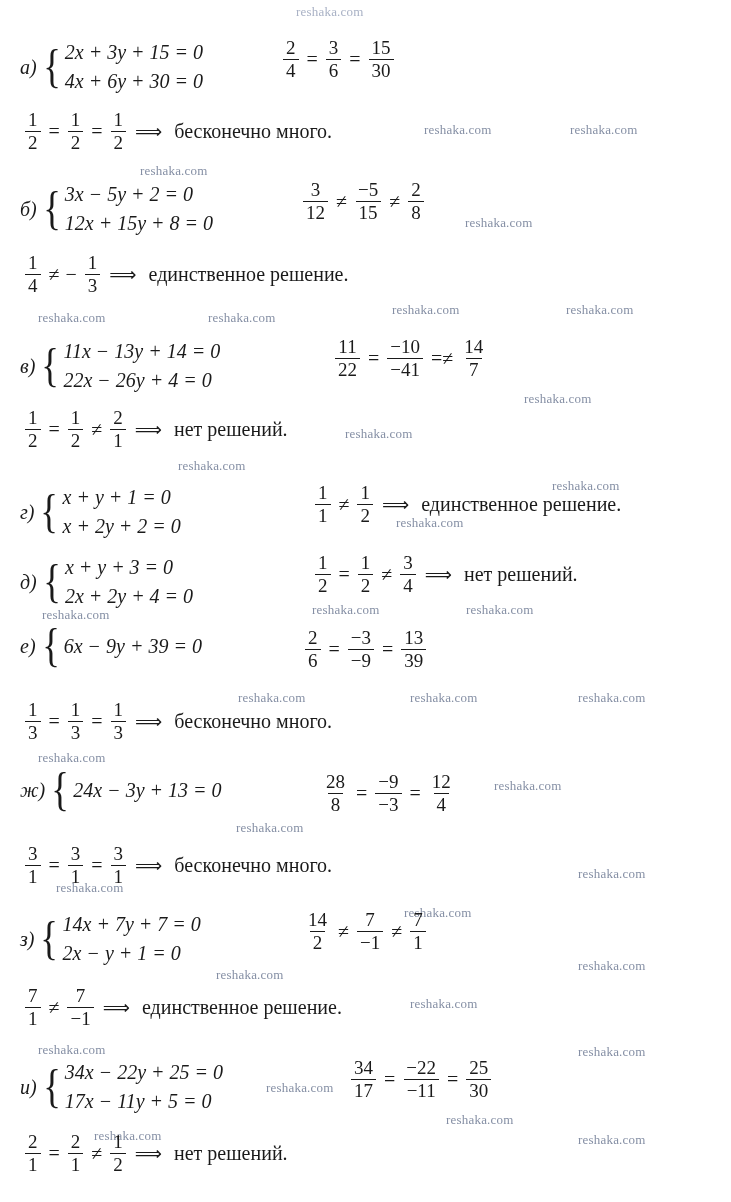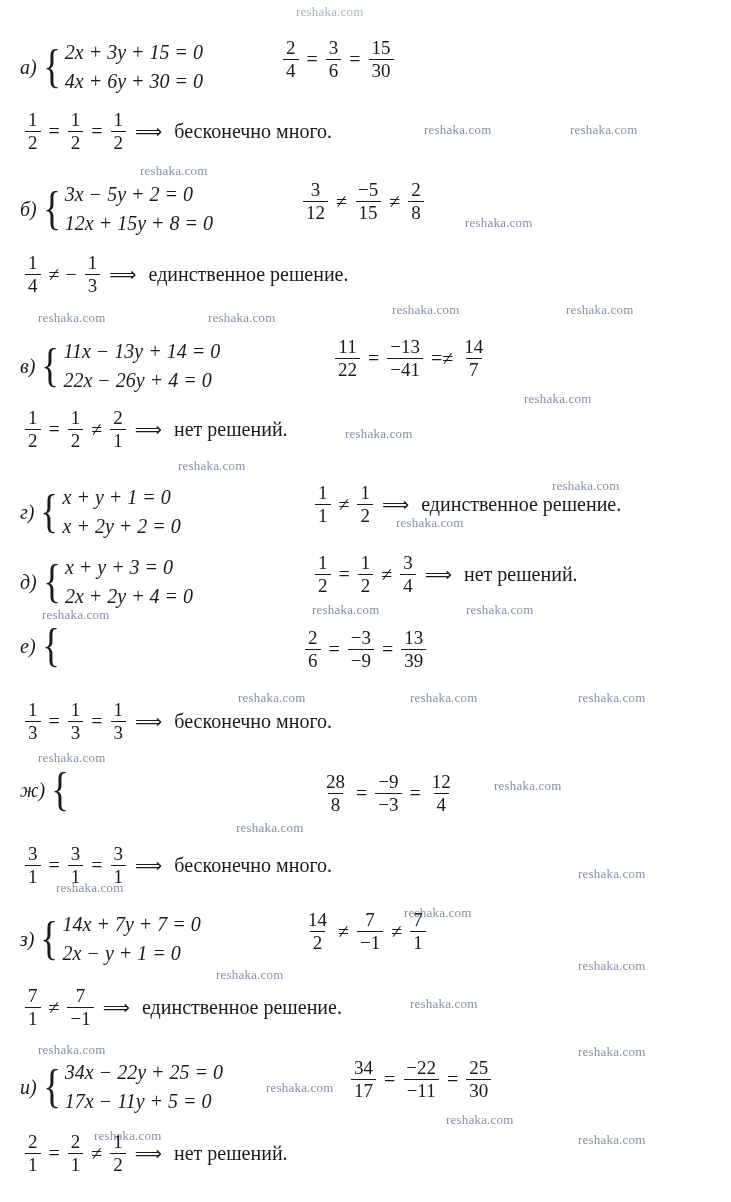--- a/index.html
+++ b/index.html
@@ -228,21 +228,21 @@
         <span class="eq">22x − 26y + 4 = 0</span>
       </span>
     </div>
     <div class="concl" style="left: 330px; top: 337px;">
       <span class="frac">
         <span class="n">11</span>
         <span class="d">22</span>
       </span>
       <span class="op">=</span>
       <span class="frac">
-        <span class="n">−13</span>
+        <span class="n">−10</span>
         <span class="d">−41</span>
       </span>
       <span class="op">=≠</span>
       <span class="frac">
         <span class="n">14</span>
         <span class="d">7</span>
       </span>
     </div>
     <div class="concl" style="left: 20px; top: 408px;">
       <span class="frac">
@@ -306,20 +306,21 @@
         <span class="n">3</span>
         <span class="d">4</span>
       </span>
       <span class="arrow">⟹</span>
       <span class="txt">нет решений.</span>
     </div>
     <div class="item" style="left: 20px; top: 628px;">
       <span class="label">е)</span>
       <span class="brace">{</span>
       <span class="sys">
+        <span class="eq">6x − 9y + 39 = 0</span>
       </span>
     </div>
     <div class="concl" style="left: 300px; top: 628px;">
       <span class="frac">
         <span class="n">2</span>
         <span class="d">6</span>
       </span>
       <span class="op">=</span>
       <span class="frac">
         <span class="n">−3</span>
@@ -346,20 +347,21 @@
         <span class="n">1</span>
         <span class="d">3</span>
       </span>
       <span class="arrow">⟹</span>
       <span class="txt">бесконечно много.</span>
     </div>
     <div class="item" style="left: 20px; top: 772px;">
       <span class="label">ж)</span>
       <span class="brace">{</span>
       <span class="sys">
+        <span class="eq">24x − 3y + 13 = 0</span>
       </span>
     </div>
     <div class="concl" style="left: 318px; top: 772px;">
       <span class="frac">
         <span class="n">28</span>
         <span class="d">8</span>
       </span>
       <span class="op">=</span>
       <span class="frac">
         <span class="n">−9</span>

